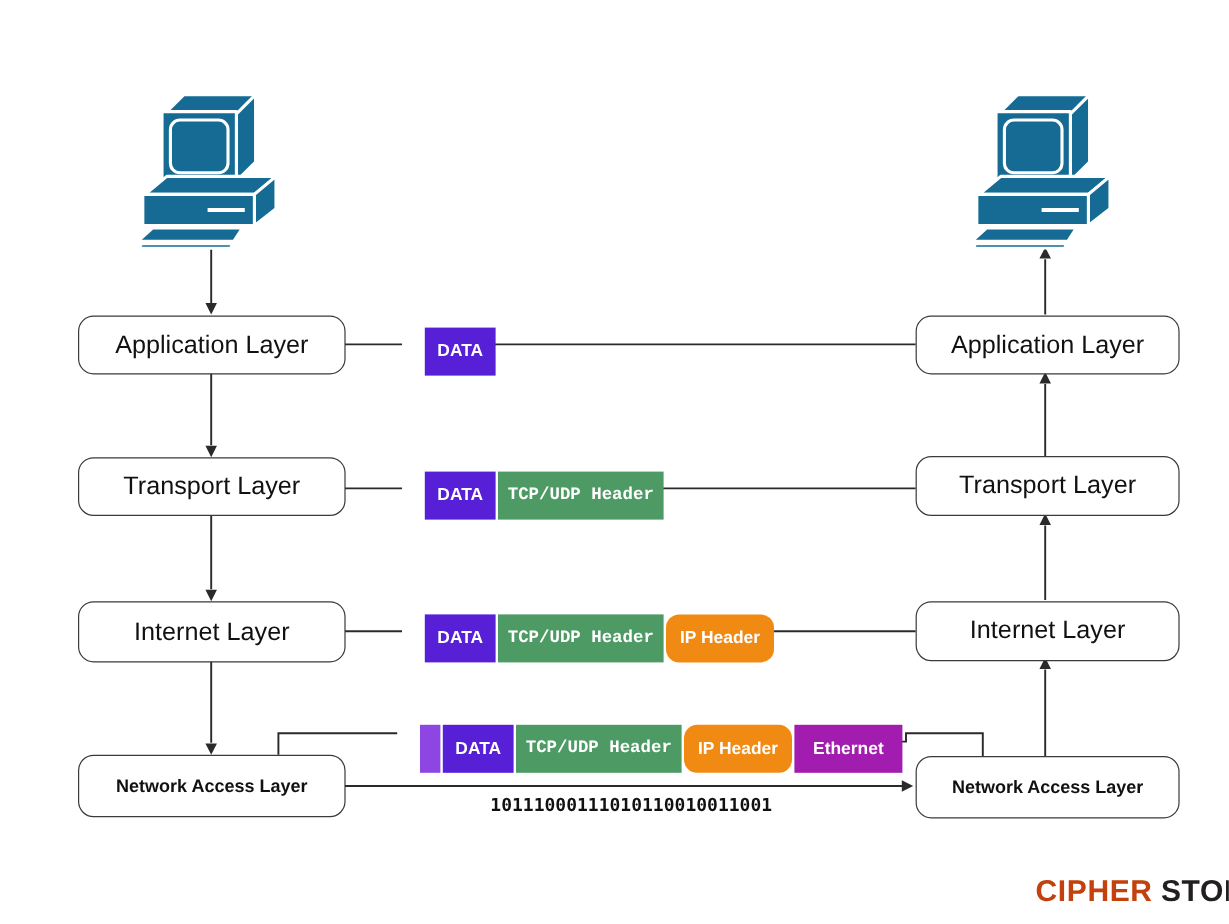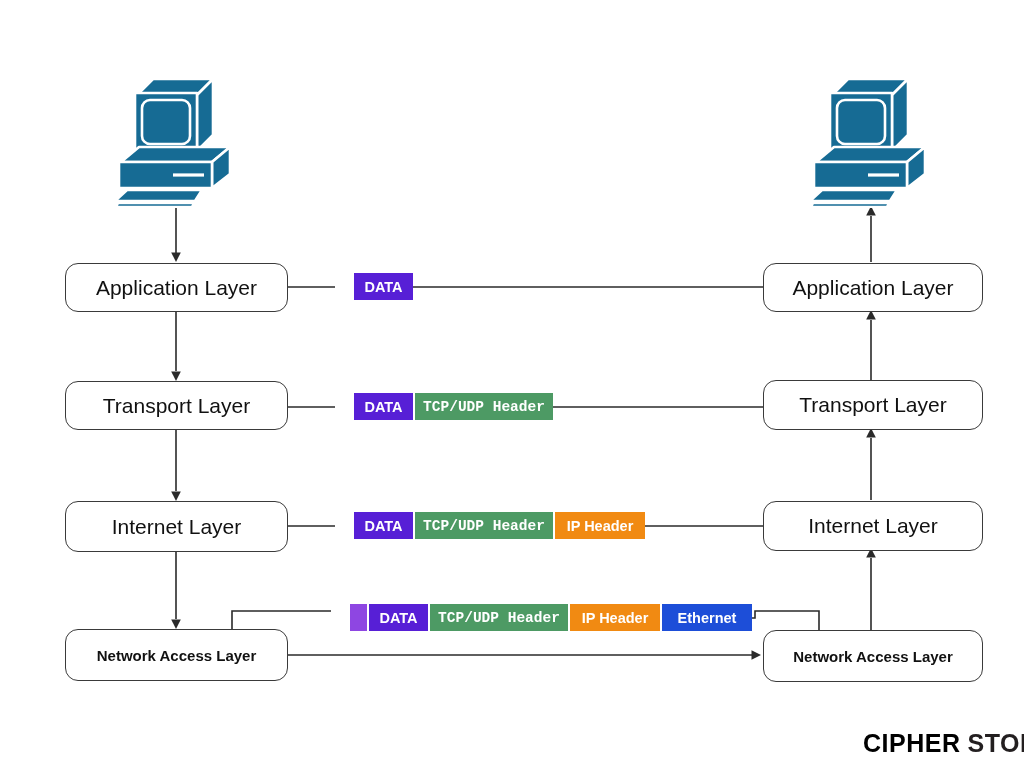--- a/index.html
+++ b/index.html
@@ -23,33 +23,33 @@
   .b-al{left:52px;top:263px;width:221px;height:47px;}
   .b-tl{left:52px;top:381px;width:221px;height:47px;}
   .b-il{left:52px;top:501px;width:221px;height:49px;}
   .b-nl{left:52px;top:629px;width:221px;height:50px;}
   .b-ar{left:750px;top:263px;width:218px;height:47px;}
   .b-tr{left:750px;top:380px;width:218px;height:48px;}
   .b-ir{left:750px;top:501px;width:218px;height:48px;}
   .b-nr{left:750px;top:630px;width:218px;height:50px;}
   .small-label{font-size:15px;font-weight:bold;}
 
-  .pkt-row{position:absolute;display:flex;gap:2px;height:27px;padding-left:19px;}
+  .pkt-row{position:absolute;display:flex;gap:2px;height:40px;padding-left:19px;}
   .pr1{left:322px;top:273px;}
   .pr2{left:322px;top:393px;}
   .pr3{left:322px;top:512px;}
   .pr4{left:318px;top:604px;}
   .pkt{
     display:flex;align-items:center;justify-content:center;
     color:#ffffff;font-weight:bold;font-size:14.5px;white-space:nowrap;
   }
   .sw-plain{width:17px;}
   .sw-data{width:59px;}
   .sw-tcp{width:138px;font-family:Liberation Mono, monospace;}
-  .sw-ip{width:90px;}
+  .sw-ip{width:90px;border-radius:11px;}
   .sw-eth{width:90px;}
 
   .binary{
     position:absolute;left:313px;top:662px;width:400px;text-align:center;
     font-family:"DejaVu Sans Mono",monospace;font-weight:bold;font-size:15px;
     color:#111111;letter-spacing:0px;
   }
 
   .logo{
     position:absolute;left:850px;top:729px;font-size:25px;font-weight:bold;
@@ -153,21 +153,22 @@
     <div class="pkt sw-data" style="background-color: rgb(87, 31, 214);">DATA</div>
     <div class="pkt sw-tcp" style="background-color: rgb(77, 154, 100);">TCP/UDP Header</div>
     <div class="pkt sw-ip" style="background-color: rgb(241, 138, 18);">IP Header</div>
   </div>
 
   <div class="pkt-row pr4">
     <div class="pkt sw-plain" style="background-color: rgb(142, 70, 226);"></div>
     <div class="pkt sw-data" style="background-color: rgb(87, 31, 214);">DATA</div>
     <div class="pkt sw-tcp" style="background-color: rgb(77, 154, 100);">TCP/UDP Header</div>
     <div class="pkt sw-ip" style="background-color: rgb(241, 138, 18);">IP Header</div>
-    <div class="pkt sw-eth" style="background-color: #1d4ed8;">Ethernet</div>
+    <div class="pkt sw-eth" style="background-color: #a21caf;">Ethernet</div>
   </div>
 
+  <div class="binary">10111000111010110010011001</div>
 
   <div class="logo">
-    <span class="cipher" style="color: #000000;">CIPHER</span><span class="storm" style="color: rgb(35, 31, 32);">STORM</span>
+    <span class="cipher" style="color: #c2410c;">CIPHER</span><span class="storm" style="color: rgb(35, 31, 32);">STORM</span>
   </div>
 
 </div>
 
 </body></html>

